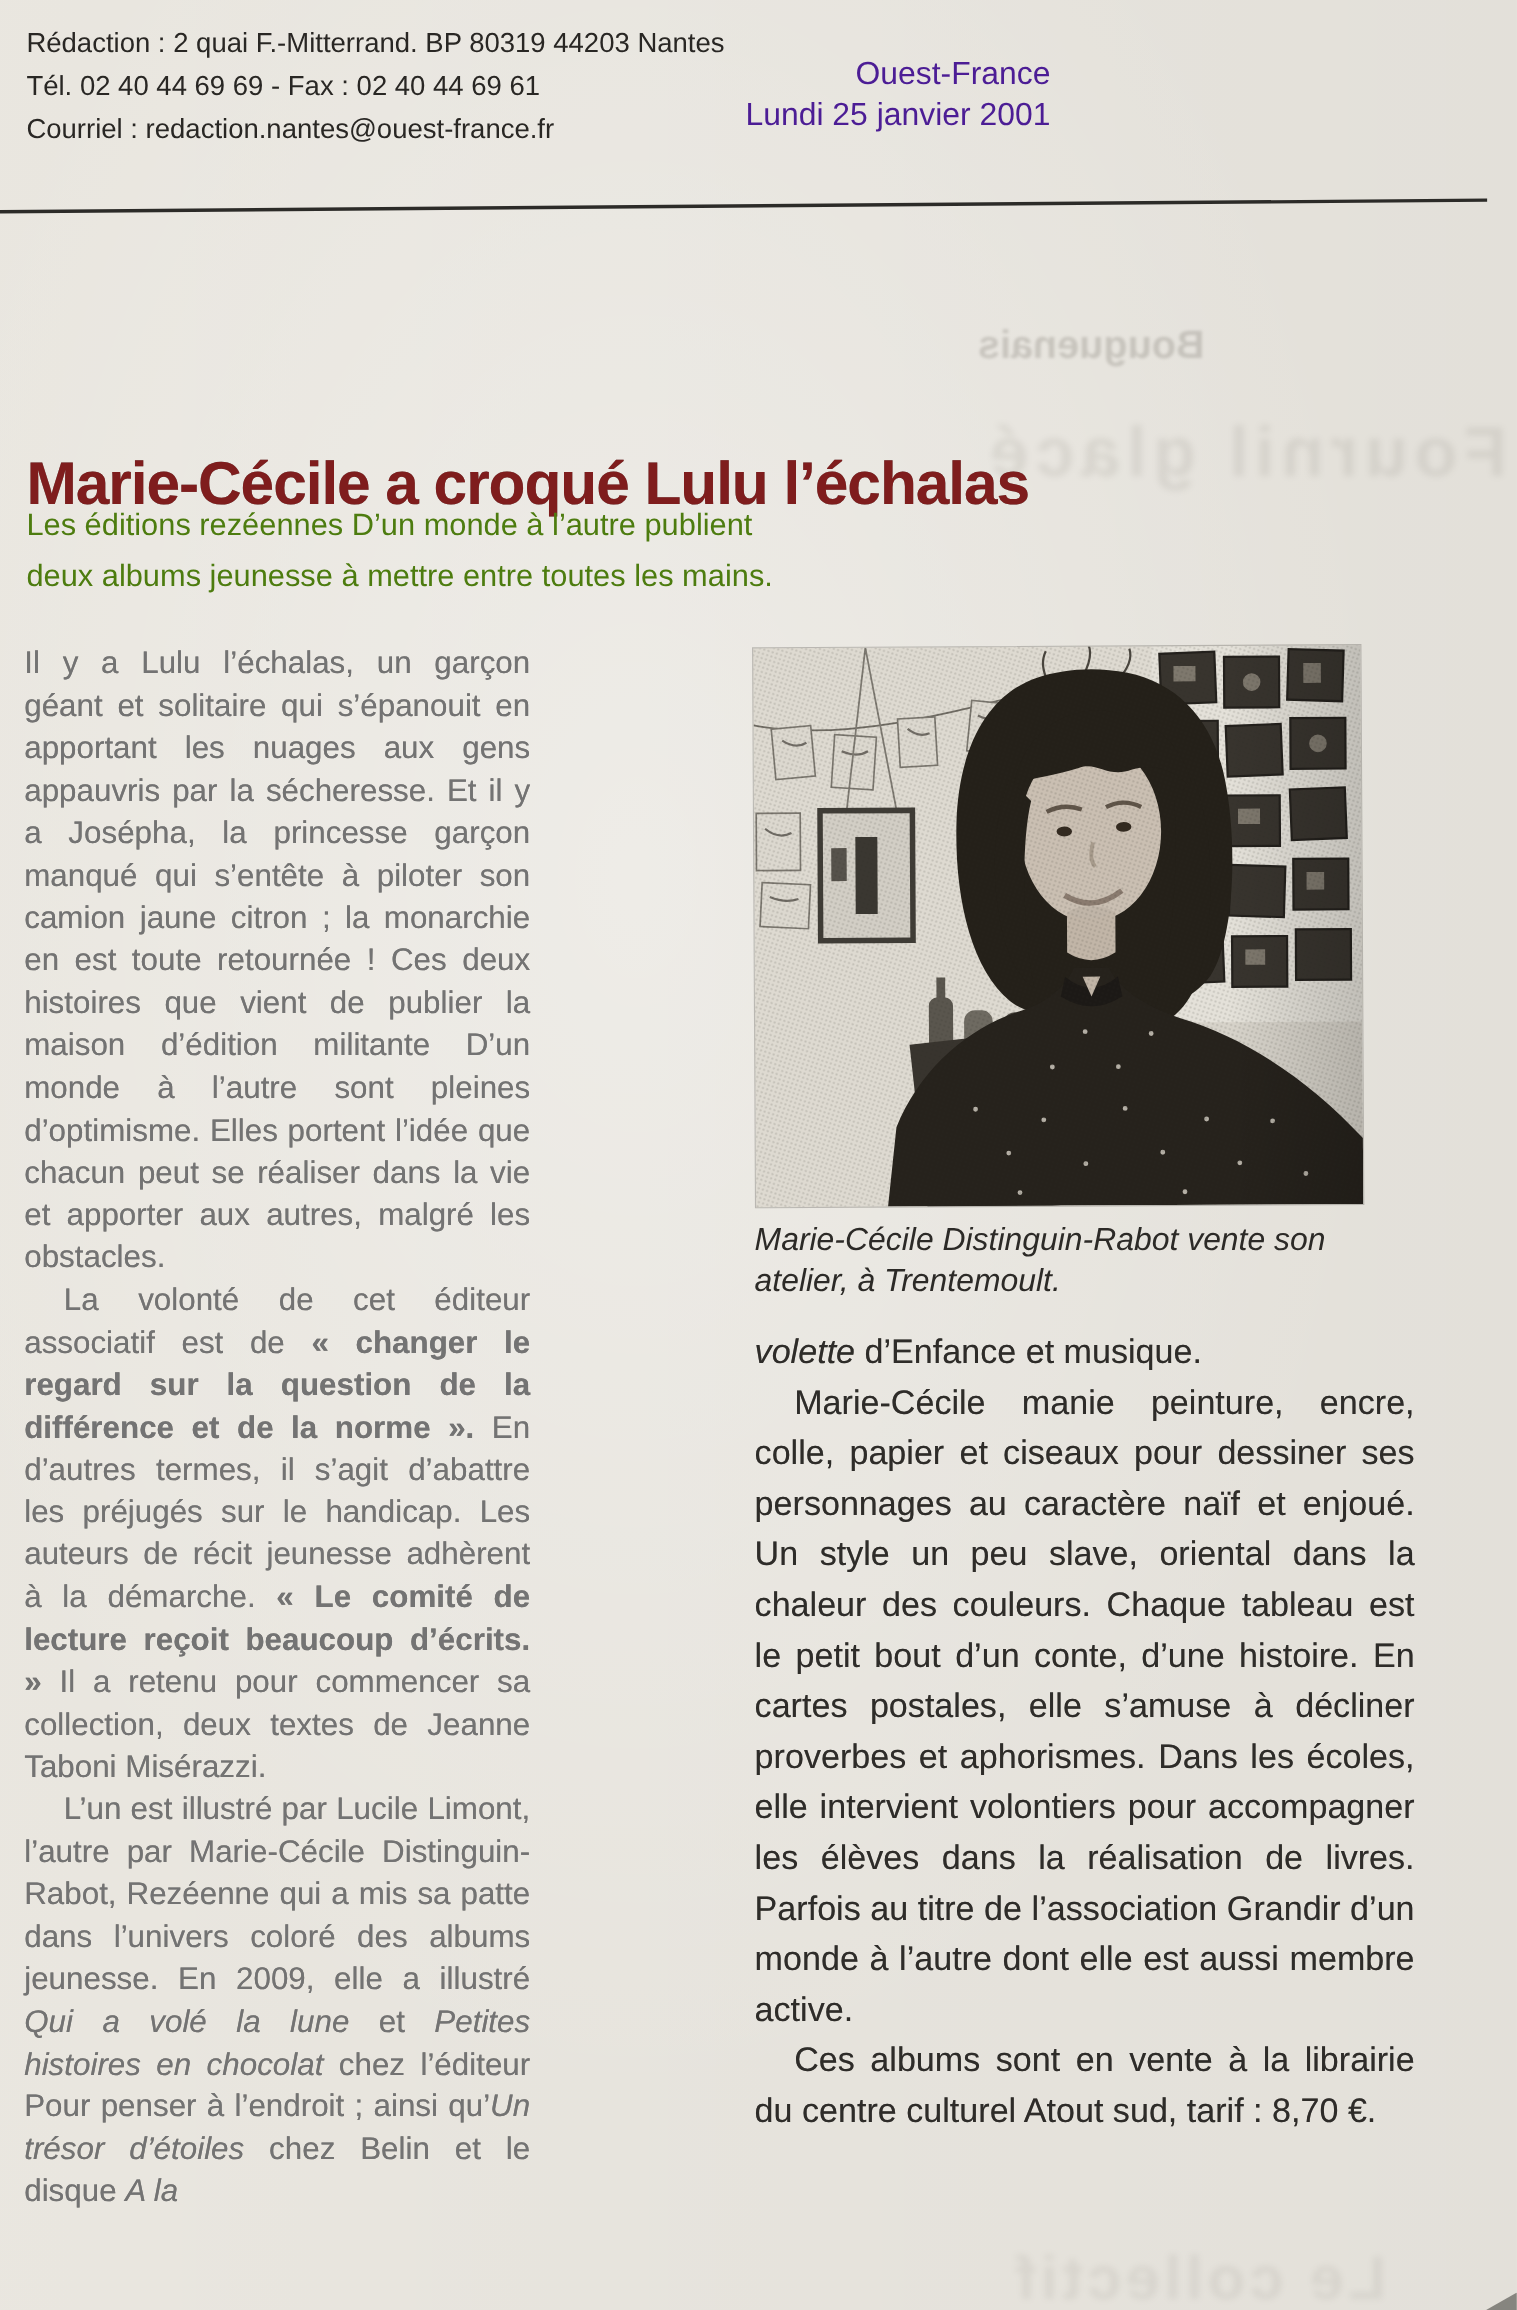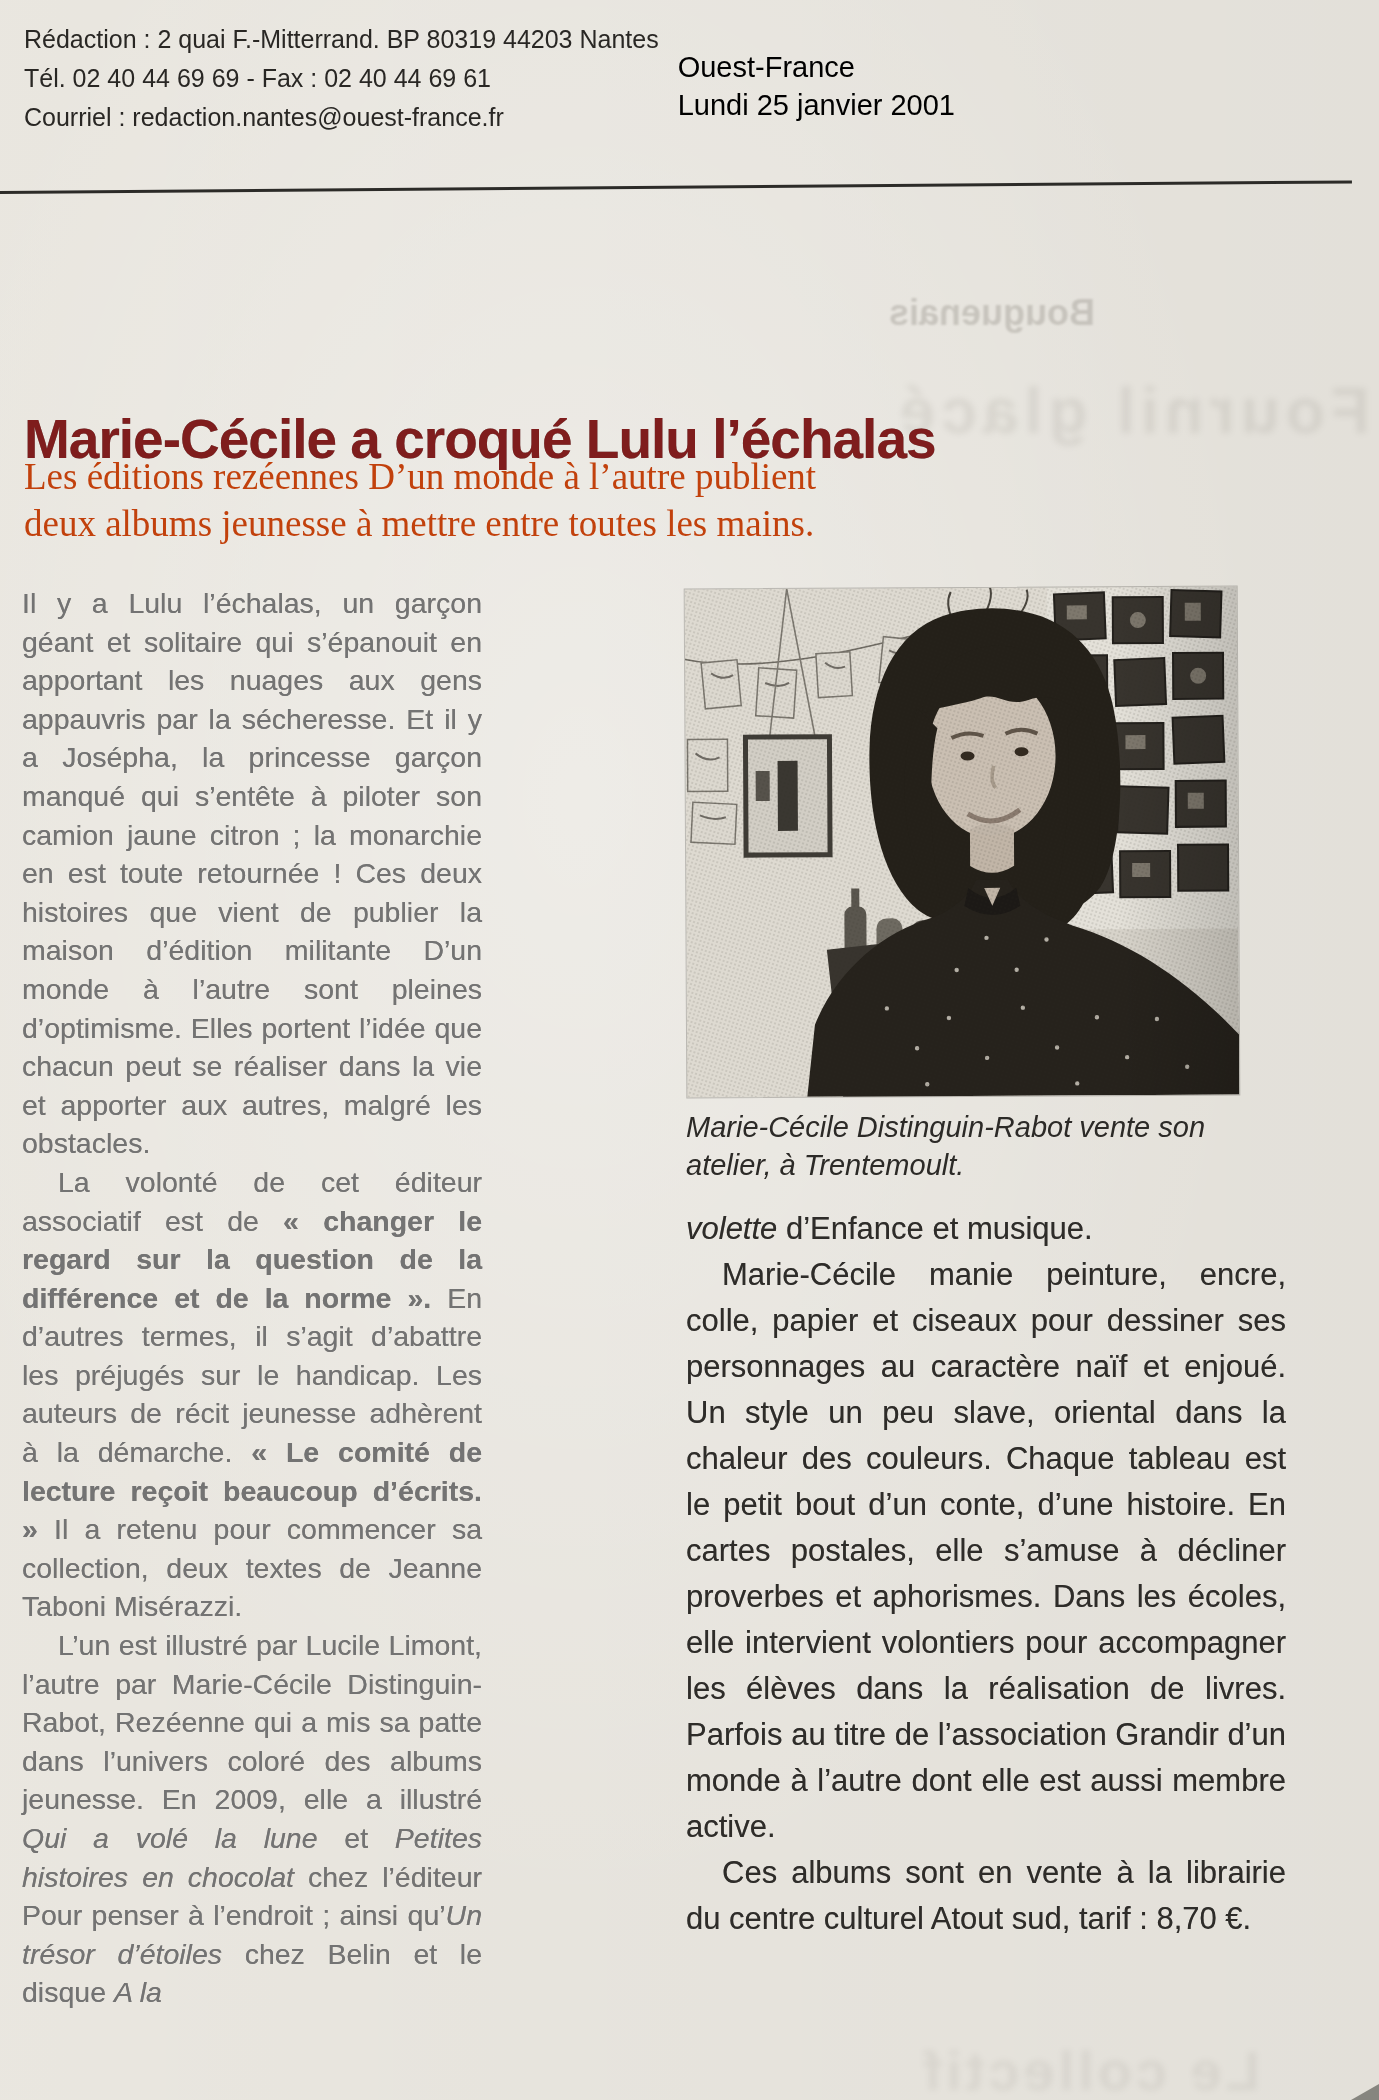--- a/index.html
+++ b/index.html
@@ -11,32 +11,32 @@
   }
   .vignette{
     position:absolute;inset:0;pointer-events:none;
     background:
       radial-gradient(ellipse at 42% 38%, rgba(255,255,255,.30), rgba(255,255,255,0) 62%),
       linear-gradient(to right, rgba(0,0,0,.015), rgba(0,0,0,.045));
   }
   
   .header-left{position:absolute;left:24px;top:20px;font-size:25px;line-height:39px;color:#292724;}
   .header-left .lbl{font-weight:400;}
-  .header-right{position:absolute;right:424px;top:48px;font-size:29px;line-height:38px;color:#000000;}
+  .header-right{position:absolute;right:424px;top:48px;text-align:right;font-size:29px;line-height:38px;color:#4c1d95;}
   .rule{position:absolute;left:0;top:191px;width:1352px;height:3px;background:#2c2b28;
         transform:rotate(-0.45deg);transform-origin:left center;}
   
   .ghost{position:absolute;transform:scaleX(-1);font-weight:700;color:#6f6a61;pointer-events:none;white-space:nowrap;}
   .ghost-town{left:845px;top:292px;width:250px;font-size:36px;opacity:.26;filter:blur(1.3px);}
   .ghost-headline{left:640px;top:374px;width:730px;font-size:64px;letter-spacing:6px;opacity:.12;filter:blur(3px);}
   .ghost-bottom{left:560px;top:2038px;width:700px;font-size:56px;letter-spacing:4px;opacity:.10;filter:blur(3px);}
   
   .headline{position:absolute;left:24px;top:370px;width:1220px;font-size:55px;font-weight:700;
             letter-spacing:-1px;color:#7f1d1d;text-shadow:0 0 .6px rgba(35,34,32,.55);}
-  .subhead{position:absolute;left:24px;top:453px;width:1140px;font-size:37px;line-height:47px;color:#c2410c;font-family:Liberation Serif, serif;}
+  .subhead{position:absolute;left:24px;top:453px;width:1140px;font-size:28px;line-height:47px;color:#4d7c0f;}
   
   .col-left{position:absolute;left:22px;top:584px;width:460px;
             font-size:28.5px;line-height:38.6px;text-align:justify;color:#737373;
             text-shadow:0 0 .5px rgba(46,44,41,.5);}
   .col-right{position:absolute;left:686px;top:588px;width:604px;}
   .photo-wrap{width:552px;height:508px;position:relative;transform:rotate(-0.3deg);
               outline:1px solid rgba(95,92,86,.35);}
   .caption{margin-top:12px;width:552px;font-style:italic;font-size:29px;line-height:38px;color:#2c2a27;}
   .col-right-text{margin-top:22px;width:600px;font-size:31px;line-height:46px;text-align:justify;color:#2e2c29;
                   text-shadow:0 0 .5px rgba(46,44,41,.5);}

